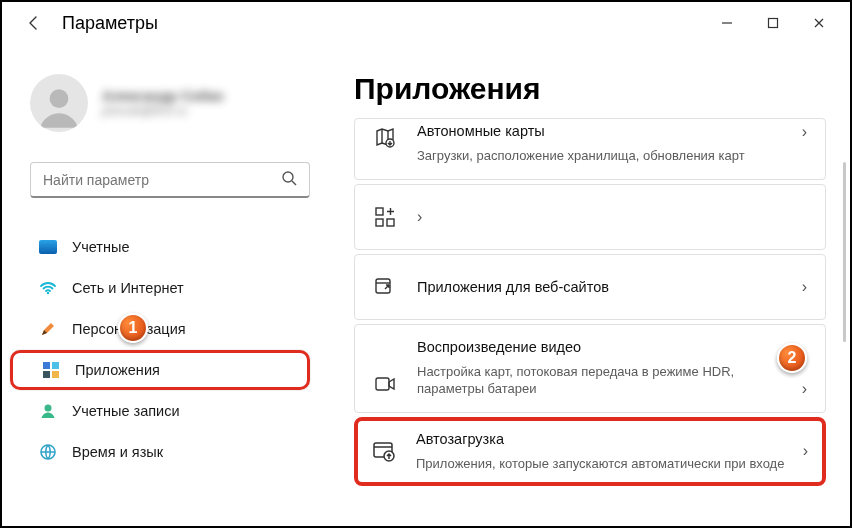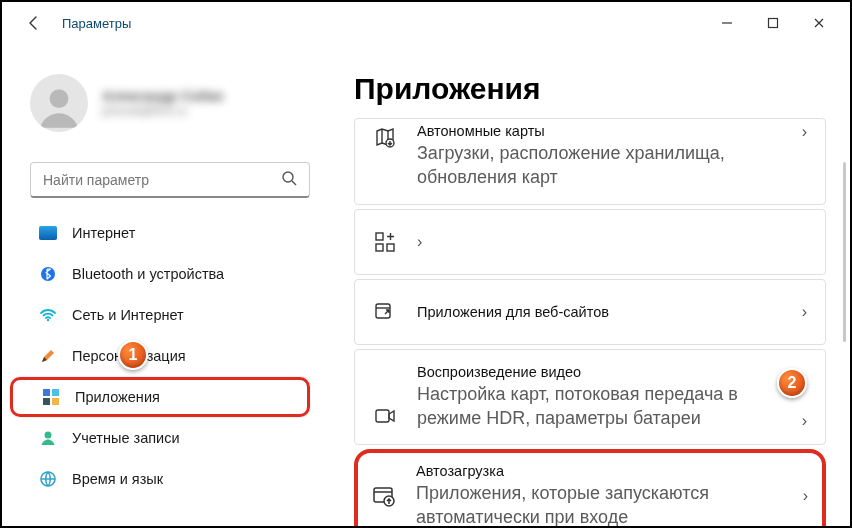--- a/index.html
+++ b/index.html
@@ -16,21 +16,21 @@
     height: 42px;
     display: flex;
     align-items: center;
     padding: 0 8px;
   }
   .back-btn {
     width: 24px; height: 24px;
     margin: 0 16px 0 12px;
     display:flex;align-items:center;justify-content:center;
   }
-  .title { font-size: 13px; color:#0c4a6e; }
+  .title { font-size: 18px; color:#000000; }
   .win-controls { margin-left:auto; display:flex; gap:0; }
   .win-btn { width:46px; height:32px; display:flex;align-items:center;justify-content:center; color:#3c3c3c;}
   .content { display:flex; height: calc(100% - 42px); }
   .sidebar {
     width: 330px;
     padding: 0 6px 0 0;
     display:flex; flex-direction:column;
     position:relative;
   }
   .profile {
@@ -41,21 +41,21 @@
     width:58px;height:58px;border-radius:50%;
     background:#e5e5e5;
     display:flex;align-items:flex-end;justify-content:center;
     overflow:hidden;
   }
   .avatar svg { width:50px;height:50px;fill:#b9b9b9;}
   .profile-text { filter: blur(4px); opacity:.8; }
   .profile-name { font-size:14px; font-weight:600; color:#333;}
   .profile-email{ font-size:12px; color:#666;}
   .search {
-    margin: 8px 16px 14px 28px;
+    margin: 8px 16px 28px 28px;
     height:36px;
     border:1px solid #ccc;
     border-bottom:2px solid #888;
     border-radius:4px;
     display:flex; align-items:center;
     padding:0 12px;
     background:#fff;
   }
   .search input {
     flex:1; border:none; outline:none; background:transparent;
@@ -106,25 +106,25 @@
     padding:14px 18px 14px 16px;
     gap:18px;
     min-height:66px;
     cursor:pointer;
   }
   .card.first { padding-top:4px; min-height:56px; align-items:flex-start;}
   .card.first .card-body{padding-top:0;}
   .card-icon{ width:28px;height:28px;display:flex;align-items:center;justify-content:center;color:#2b2b2b; flex-shrink:0;}
   .card-body{ flex:1; }
   .card-title{ font-size:14.5px; color:#111;}
-  .card-desc{ font-size:18px; color:#5b5b5b; margin-top:2px; line-height:1.35;}
+  .card-desc{ font-size:13px; color:#5b5b5b; margin-top:8px; line-height:1.35;}
   .chev{ color:#555; font-size:16px;}
   .card-highlight {
     border:4px solid #e02b1f;
-    border-radius:16px;
+    border-radius:8px;
     padding:10px 14px 10px 12px;
     position:relative;
   }
   .scrollbar {
     position:absolute; right:4px; top:118px; width:3px; height:180px;
     background:#c8c8c8; border-radius:2px;
   }
   
   .ic-sq{width:18px;height:14px;border-radius:2px;}
 </style>
@@ -181,30 +181,21 @@
             <line x1="11" y1="11" x2="15" y2="15" stroke="#555" stroke-width="1.4"></line>
           </svg>
       </span>
     </div>
 
     <div class="nav">
       <div class="nav-item">
         <span class="nav-icon">
             <span class="ic-sq" style="background:linear-gradient(#2aa3e8,#0a5fae);"></span>
           </span>
-        <span>Интернет</span>
-      </div>
-      <div class="nav-item">
-        <span class="nav-icon">
-          <svg width="16" height="16" viewBox="0 0 16 16">
-              <circle cx="8" cy="8" r="7" fill="#1e73e8"></circle>
-              <path d="M7 3v10l3.5-3L6 6.5 10.5 3 7 3" stroke="#fff" stroke-width="1.1" fill="none" stroke-linejoin="round"></path>
-            </svg>
-        </span>
-        <span>Bluetooth и устройства</span>
+        <span>Учетные</span>
       </div>
       <div class="nav-item">
         <span class="nav-icon">
           <svg width="18" height="18" viewBox="0 0 18 18">
               <path d="M2 7c4-4 10-4 14 0M4.5 9.5c2.5-2.5 6.5-2.5 9 0M7 12c1-1 3-1 4 0" stroke="#17b6d6" stroke-width="1.8" fill="none" stroke-linecap="round"></path>
               <circle cx="9" cy="14" r="1.2" fill="#17b6d6"></circle>
             </svg>
         </span>
         <span>Сеть и Интернет</span>
       </div>

